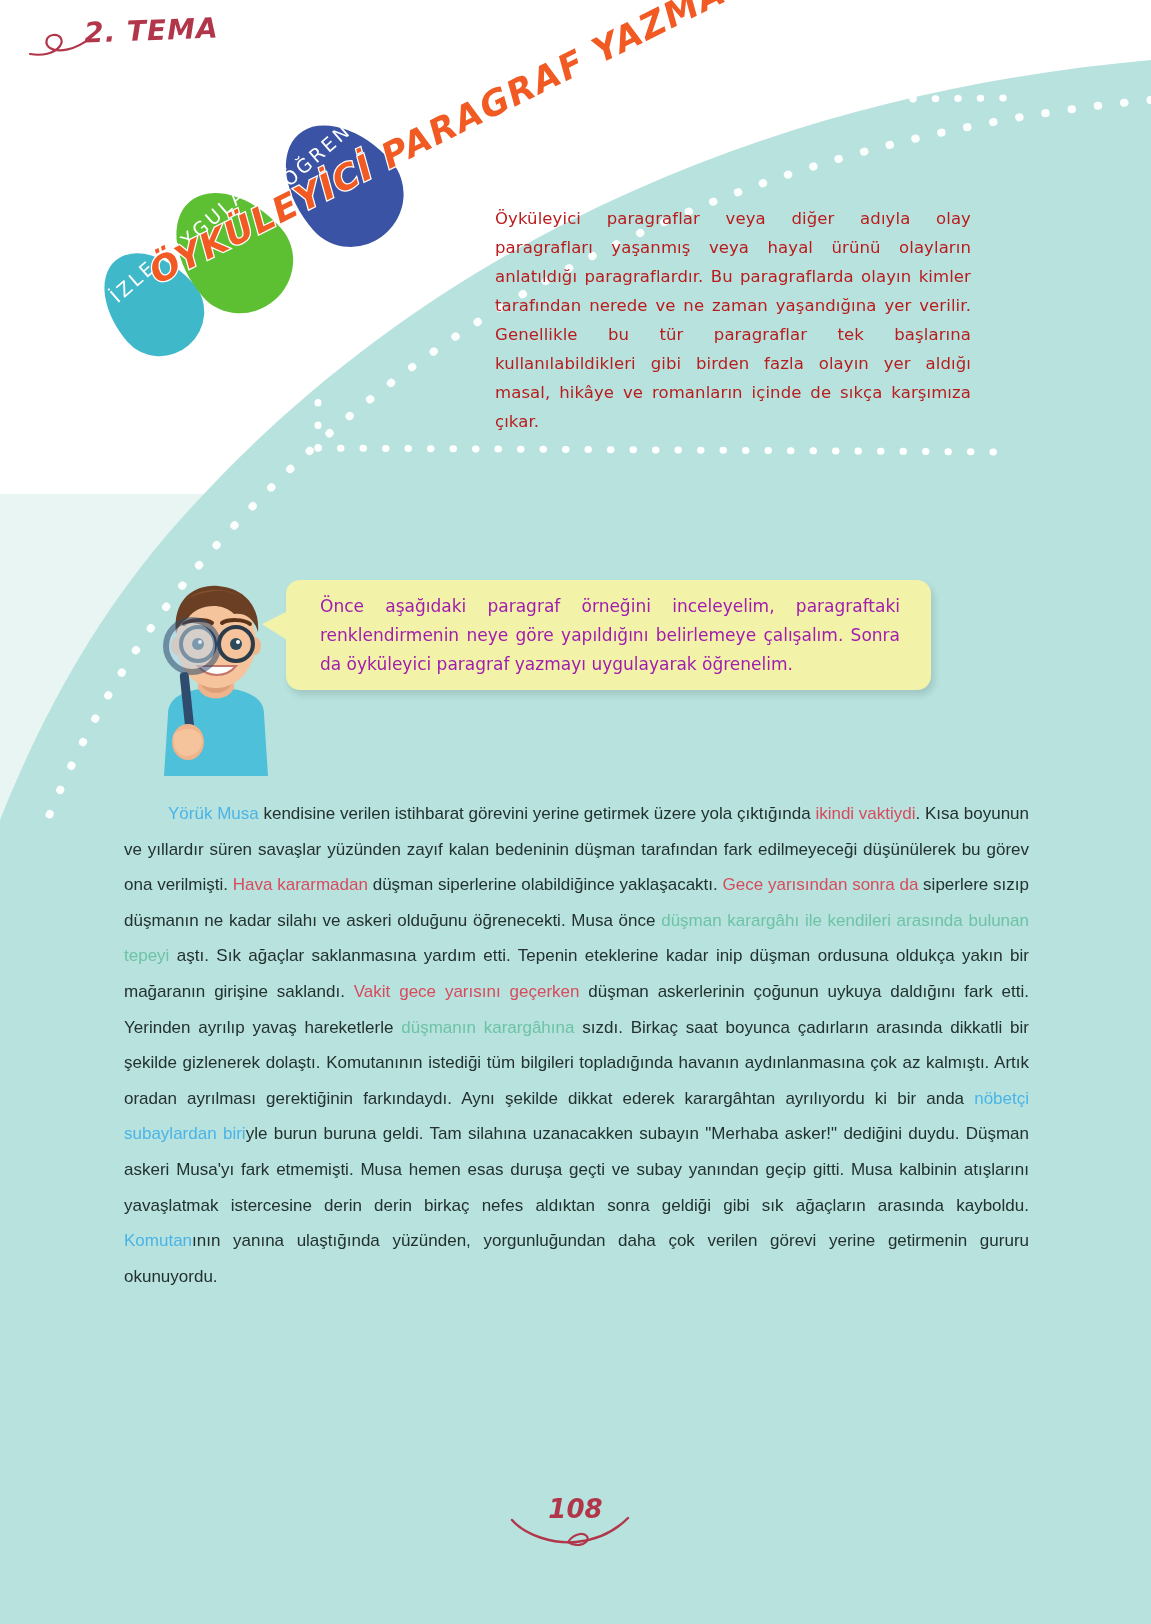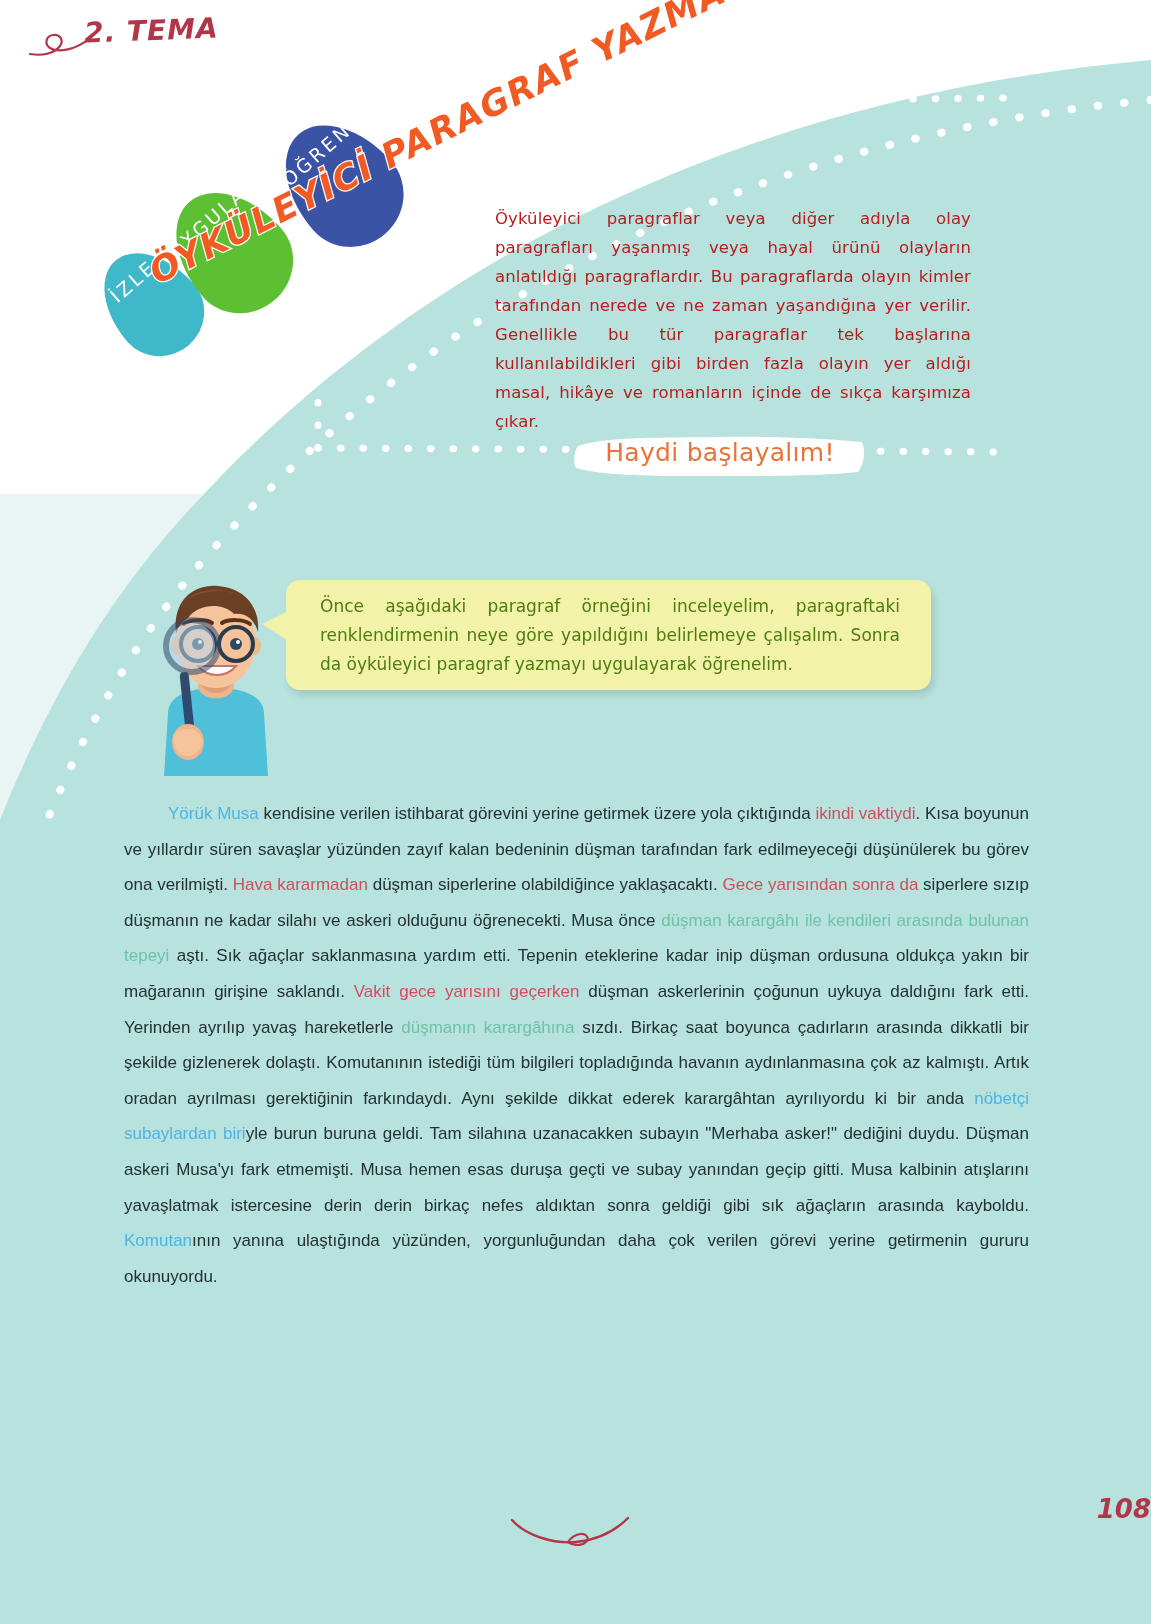--- a/index.html
+++ b/index.html
@@ -200,21 +200,21 @@
     border-right: 28px solid #f2f2a8;
   }
   .bubble-text {
     position: absolute;
     left: 320px;
     top: 592px;
     width: 580px;
     font-family: "DejaVu Sans", sans-serif;
     font-size: 17px;
     line-height: 29px;
-    color: #4d7c0f;
+    color: #a21caf;
     text-align: justify;
   }
 
   
   .story {
     position: absolute;
     left: 124px;
     top: 796px;
     width: 905px;
     font-family: "Liberation Sans", sans-serif;
@@ -227,21 +227,21 @@
   }
   .story .c-blue  { color: #4bb4e6; }
   .story .c-red   { color: #d84b5c; }
   .story .c-green { color: #6ec3a6; }
 
   
   .footer-num {
     position: absolute;
     left: 0; right: 0;
     top: 1494px;
-    text-align: right;
+    text-align: center;
     font-family: "DejaVu Sans", sans-serif;
     font-style: italic;
     font-weight: bold;
     font-size: 26px;
     color: #b2364a;
   }
   .footer-swirl {
     position: absolute;
     left: 508px;
     top: 1516px;
@@ -285,26 +285,20 @@
   <div class="petal petal-ogren">
     <span>ÖĞREN</span>
   </div>
 
   <div class="main-title">ÖYKÜLEYİCİ PARAGRAF YAZMA</div>
 
   <div class="intro-box">
     <p>Öyküleyici paragraflar veya diğer adıyla olay paragrafları yaşanmış veya hayal ürünü olayların anlatıldığı paragraflardır. Bu paragraflarda olayın kimler tarafından nerede ve ne zaman yaşandığına yer verilir. Genellikle bu tür paragraflar tek başlarına kullanılabildikleri gibi birden fazla olayın yer aldığı masal, hikâye ve romanların içinde de sıkça karşımıza çıkar.</p>
   </div>
 
-  <div class="haydi-wrap">
-    <svg class="haydi-brush" viewBox="0 0 300 48" preserveAspectRatio="none">
-      <path d="M8,14 C40,4 90,6 150,5 C210,4 262,7 292,10 C296,20 294,32 288,40 C240,45 170,44 110,44 C66,44 26,42 6,36 C3,28 4,20 8,14 Z" fill="#ffffff"></path>
-    </svg>
-    <div class="haydi-text">Haydi başlayalım!</div>
-  </div>
 
 
   <svg class="boy" viewBox="0 0 180 220">
 
     <path d="M40,158 C40,140 60,132 88,132 C116,132 136,140 136,158 L140,220 L36,220 Z" fill="#4fc0d9"></path>
     <path d="M70,132 C76,146 100,146 106,132 L106,126 L70,126 Z" fill="#f0b48c"></path>
 
     <path d="M72,128 C80,140 96,140 104,128 Z" fill="#dd9f78"></path>
 
     <ellipse cx="88" cy="86" rx="40" ry="46" fill="#f6c49c"></ellipse>

